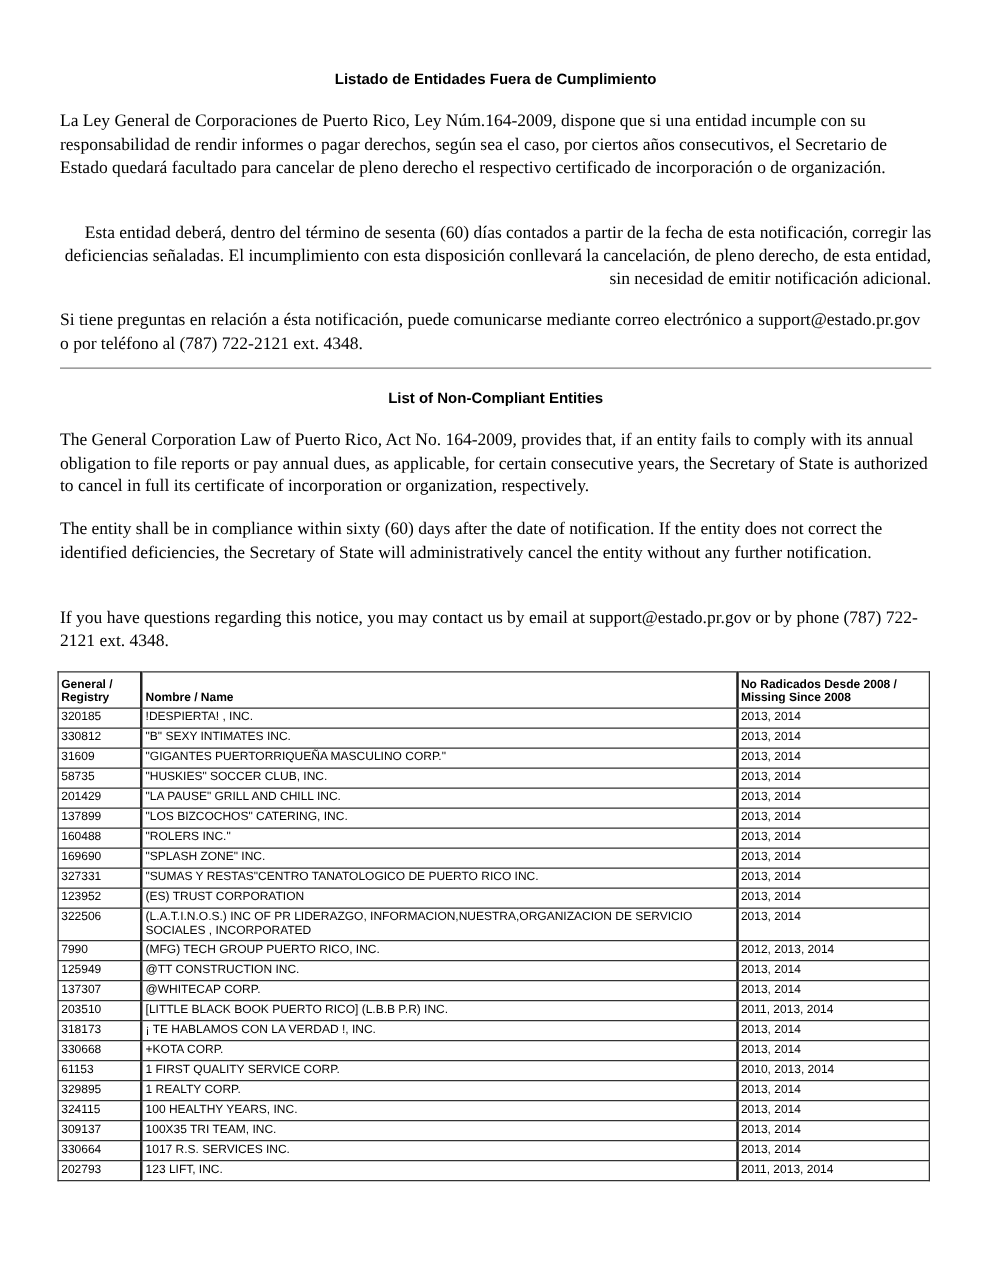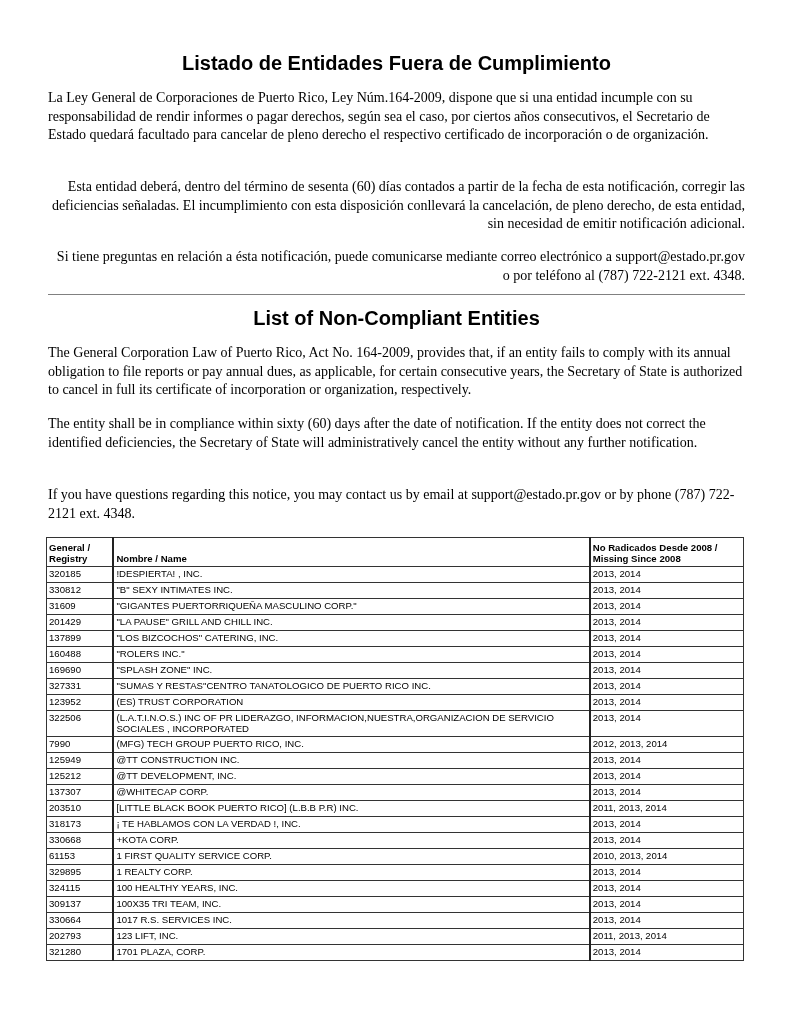--- a/index.html
+++ b/index.html
@@ -1,30 +1,30 @@
 <!DOCTYPE html>
 <html><head>
 <meta charset="utf-8">
 <style>
   html, body { margin: 0; padding: 0; background: #ffffff; }
   body { width: 791px; height: 1024px; position: relative; overflow: hidden; color: #000; }
   .page { position: absolute; left: 48px; top: 0; width: 697px; }
   h1 {
-    font-family: "Liberation Sans", sans-serif; font-weight: bold; font-size: 20px;
+    font-family: "Liberation Sans", sans-serif; font-weight: bold; font-size: 12px;
     text-align: center; margin: 0; line-height: 24px;
   }
   .h-es { position: absolute; top: 51px; left: 0; width: 697px; }
   .h-en { position: absolute; top: 306px; left: 0; width: 697px; }
   p {
     font-family: "Liberation Serif", serif; font-size: 14px; line-height: 18.5px;
     margin: 0; position: absolute; left: 0; width: 697px;
   }
   .p1 { top: 89px; }
   .p2 { top: 178px; text-align: right; }
-  .p3 { top: 248px; text-align: right; }
+  .p3 { top: 248px; }
   .p4 { top: 344px; }
   .p5 { top: 415px; }
   .p6 { top: 486px; }
   .rule { position: absolute; left: 0; top: 294px; width: 697px; height: 0; border-top: 1.5px solid #808080; }
 
   table.entities {
     position: absolute; left: 46px; top: 537px; width: 698px;
     border-collapse: collapse; font-family: "Liberation Sans", sans-serif; font-size: 9.6px;
     line-height: 11px;
   }
@@ -76,20 +76,25 @@
         <td>330812</td>
         <td class="bl">"B" SEXY INTIMATES  INC.</td>
         <td class="bl">2013, 2014</td>
       </tr>
       <tr>
         <td>31609</td>
         <td class="bl">"GIGANTES PUERTORRIQUEÑA MASCULINO CORP."</td>
         <td class="bl">2013, 2014</td>
       </tr>
       <tr>
+        <td>58735</td>
+        <td class="bl">"HUSKIES" SOCCER CLUB, INC.</td>
+        <td class="bl">2013, 2014</td>
+      </tr>
+      <tr>
         <td>201429</td>
         <td class="bl">"LA PAUSE" GRILL AND CHILL INC.</td>
         <td class="bl">2013, 2014</td>
       </tr>
       <tr>
         <td>137899</td>
         <td class="bl">"LOS BIZCOCHOS" CATERING, INC.</td>
         <td class="bl">2013, 2014</td>
       </tr>
       <tr>
@@ -118,25 +123,20 @@
         <td class="bl">2013, 2014</td>
       </tr>
       <tr>
         <td>7990</td>
         <td class="bl">(MFG)  TECH GROUP PUERTO RICO, INC.</td>
         <td class="bl">2012, 2013, 2014</td>
       </tr>
       <tr>
         <td>125949</td>
         <td class="bl">@TT CONSTRUCTION INC.</td>
-        <td class="bl">2013, 2014</td>
-      </tr>
-      <tr>
-        <td>125212</td>
-        <td class="bl">@TT DEVELOPMENT, INC.</td>
         <td class="bl">2013, 2014</td>
       </tr>
       <tr>
         <td>137307</td>
         <td class="bl">@WHITECAP CORP.</td>
         <td class="bl">2013, 2014</td>
       </tr>
       <tr>
         <td>203510</td>
         <td class="bl">[LITTLE BLACK BOOK PUERTO RICO] (L.B.B P.R) INC.</td>
@@ -175,19 +175,14 @@
       <tr>
         <td>330664</td>
         <td class="bl">1017 R.S. SERVICES INC.</td>
         <td class="bl">2013, 2014</td>
       </tr>
       <tr>
         <td>202793</td>
         <td class="bl">123 LIFT, INC.</td>
         <td class="bl">2011, 2013, 2014</td>
       </tr>
-      <tr>
-        <td>321280</td>
-        <td class="bl">1701 PLAZA, CORP.</td>
-        <td class="bl">2013, 2014</td>
-      </tr>
     </tbody>
 </table>
 
 </body></html>

